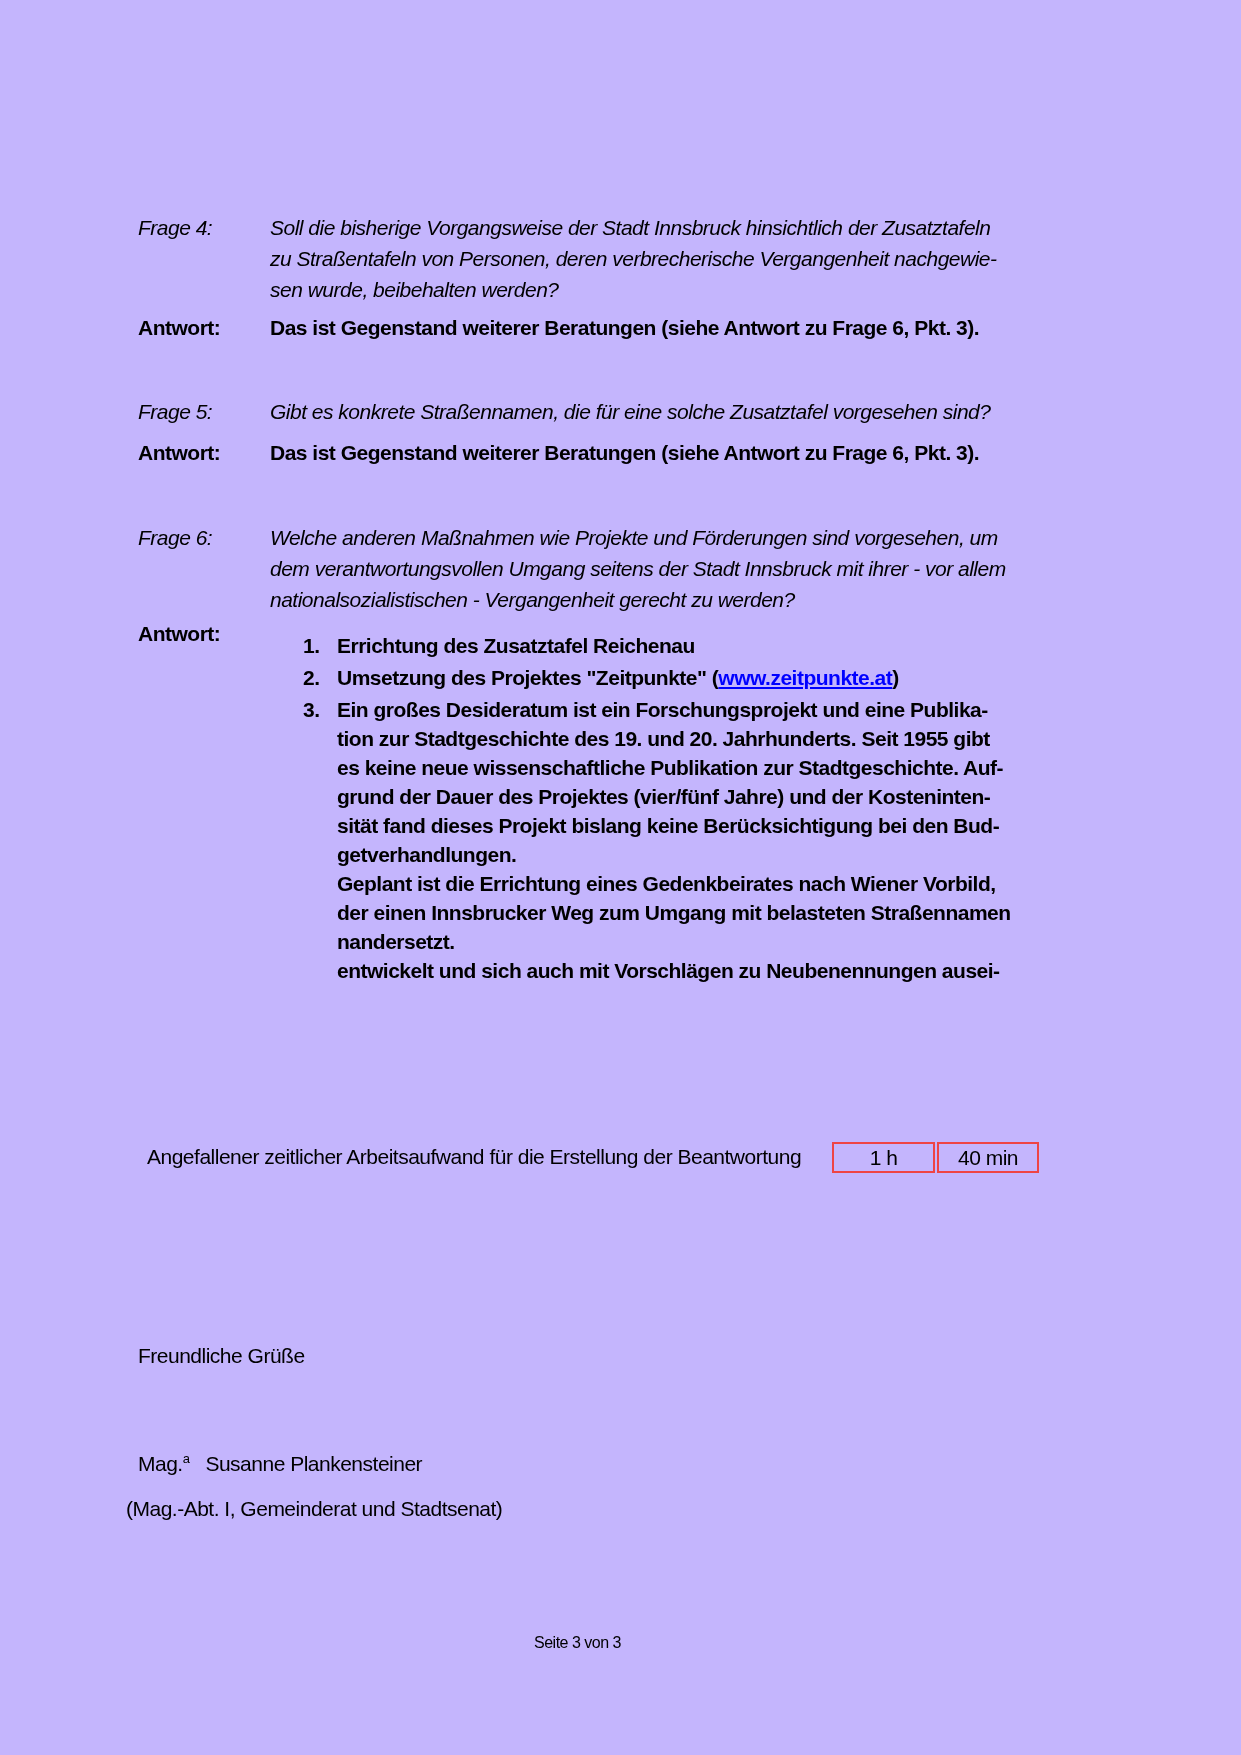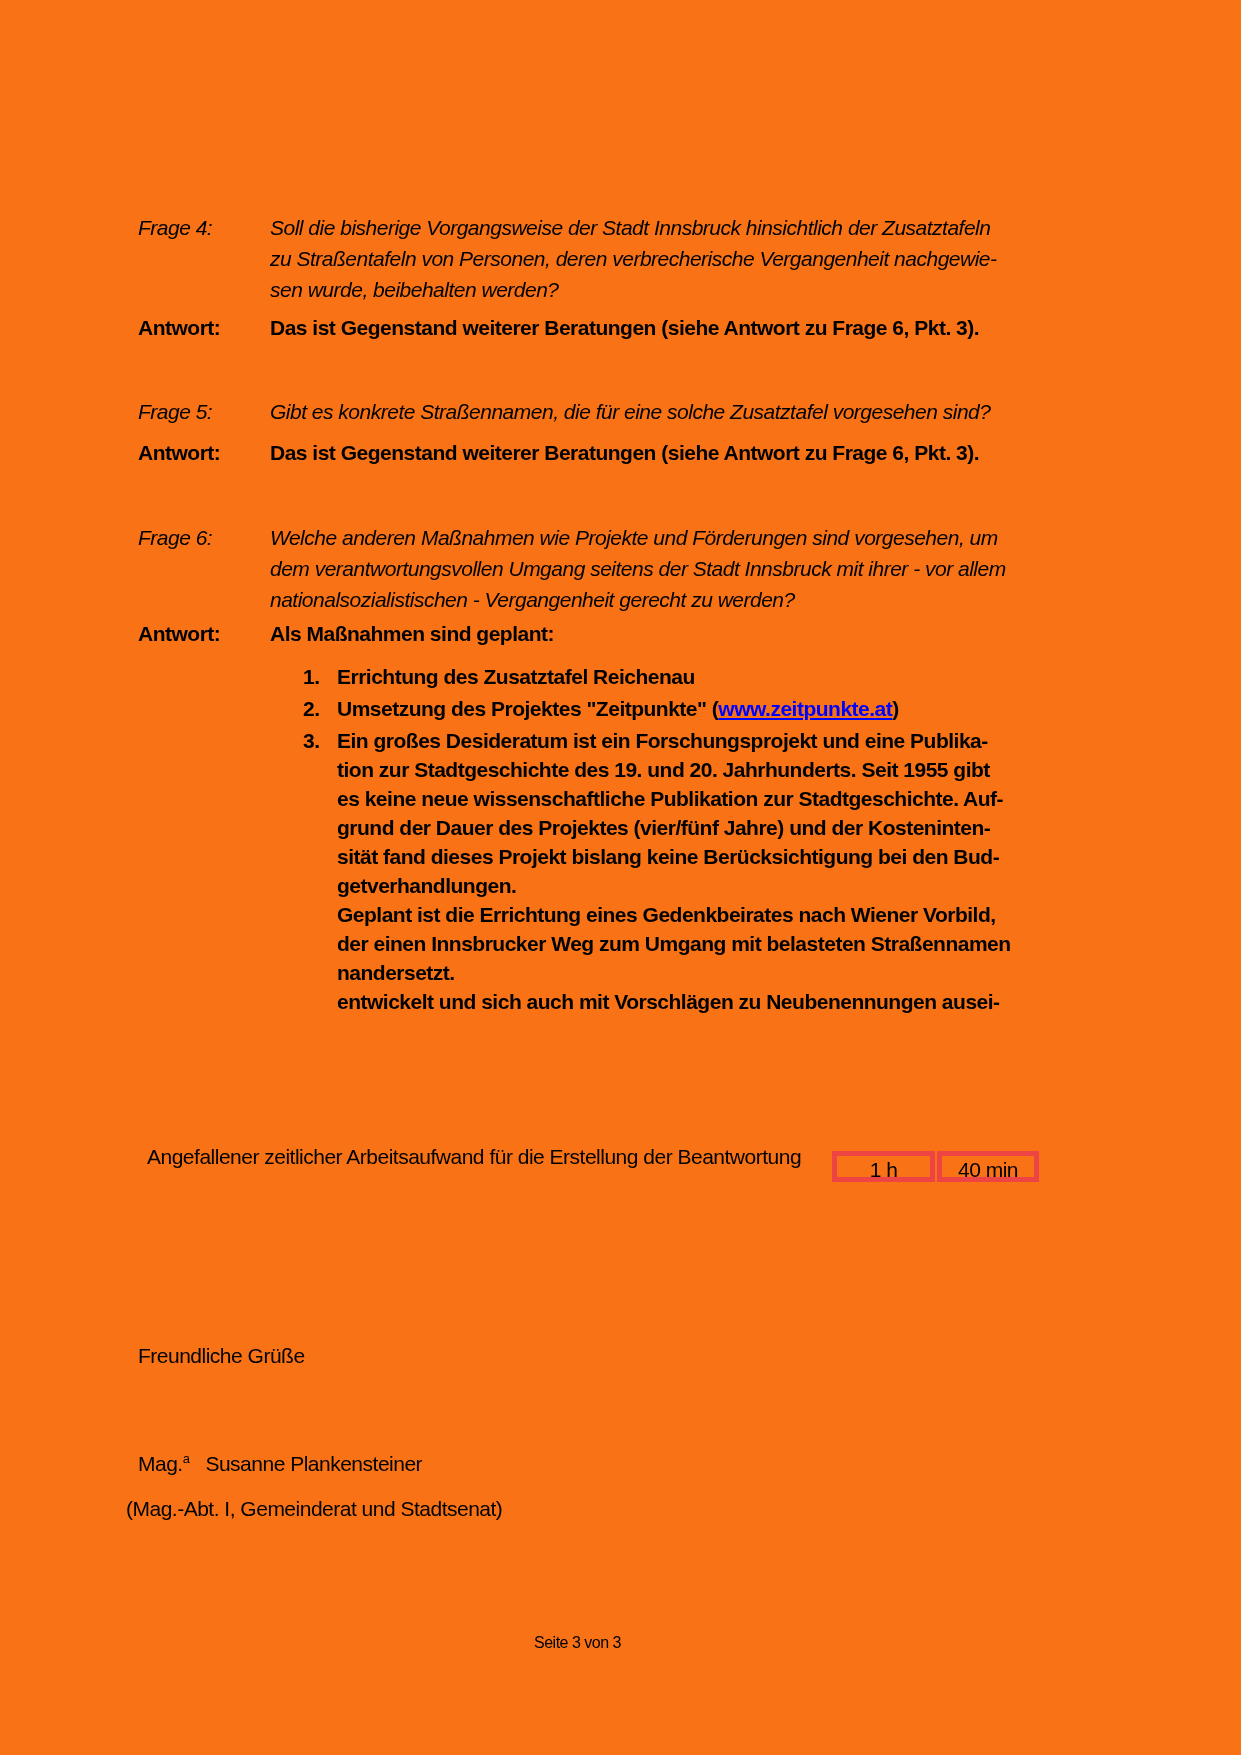--- a/index.html
+++ b/index.html
@@ -4,21 +4,21 @@
 <style>
   html, body {
     margin: 0;
     padding: 0;
     background: #ffffff;
   }
   .page {
     position: relative;
     width: 1241px;
     height: 1755px;
-    background: #f97316;
+    background: #c4b5fd;
     color: #000000;
     font-family: "Liberation Sans", sans-serif;
     font-size: 21px;
     letter-spacing: -0.5px;
     overflow: hidden;
   }
   .qa-section {
     position: absolute;
     top: 212px;
     left: 138px;
@@ -74,23 +74,23 @@
   }
   .worktime-label {
     position: absolute;
     left: 147px;
     top: 0;
     line-height: 34px;
     white-space: nowrap;
   }
   .worktime-box {
     position: absolute;
-    top: 11px;
+    top: 2px;
     height: 31px;
-    border: 5px solid #ef4444;
+    border: 2px solid #ef4444;
     box-sizing: border-box;
     text-align: center;
     line-height: 27px;
   }
   .worktime-box.hours { left: 832px; width: 103px; }
   .worktime-box.minutes { left: 937px; width: 102px; }
   .closing {
     position: absolute;
     top: 1343px;
     left: 138px;
@@ -173,21 +173,20 @@
         <div class="qa-content italic">
           <div class="line">Welche anderen Maßnahmen wie Projekte und Förderungen sind vorgesehen, um</div>
           <div class="line">dem verantwortungsvollen Umgang seitens der Stadt Innsbruck mit ihrer - vor allem</div>
           <div class="line">nationalsozialistischen - Vergangenheit gerecht zu werden?</div>
         </div>
       </div>
       <div class="gap-xs"></div>
       <div class="qa-row">
         <div class="qa-label bold">Antwort:</div>
         <div class="qa-content bold">
-          <div class="line">Als Maßnahmen sind geplant:</div>
 
           <div class="list">
             <div class="list-item">
               <div class="list-num">1.</div>
               <div class="list-text">
                 <div class="line">Errichtung des Zusatztafel Reichenau</div>
               </div>
             </div>
             <div class="list-item">
               <div class="list-num">2.</div>

